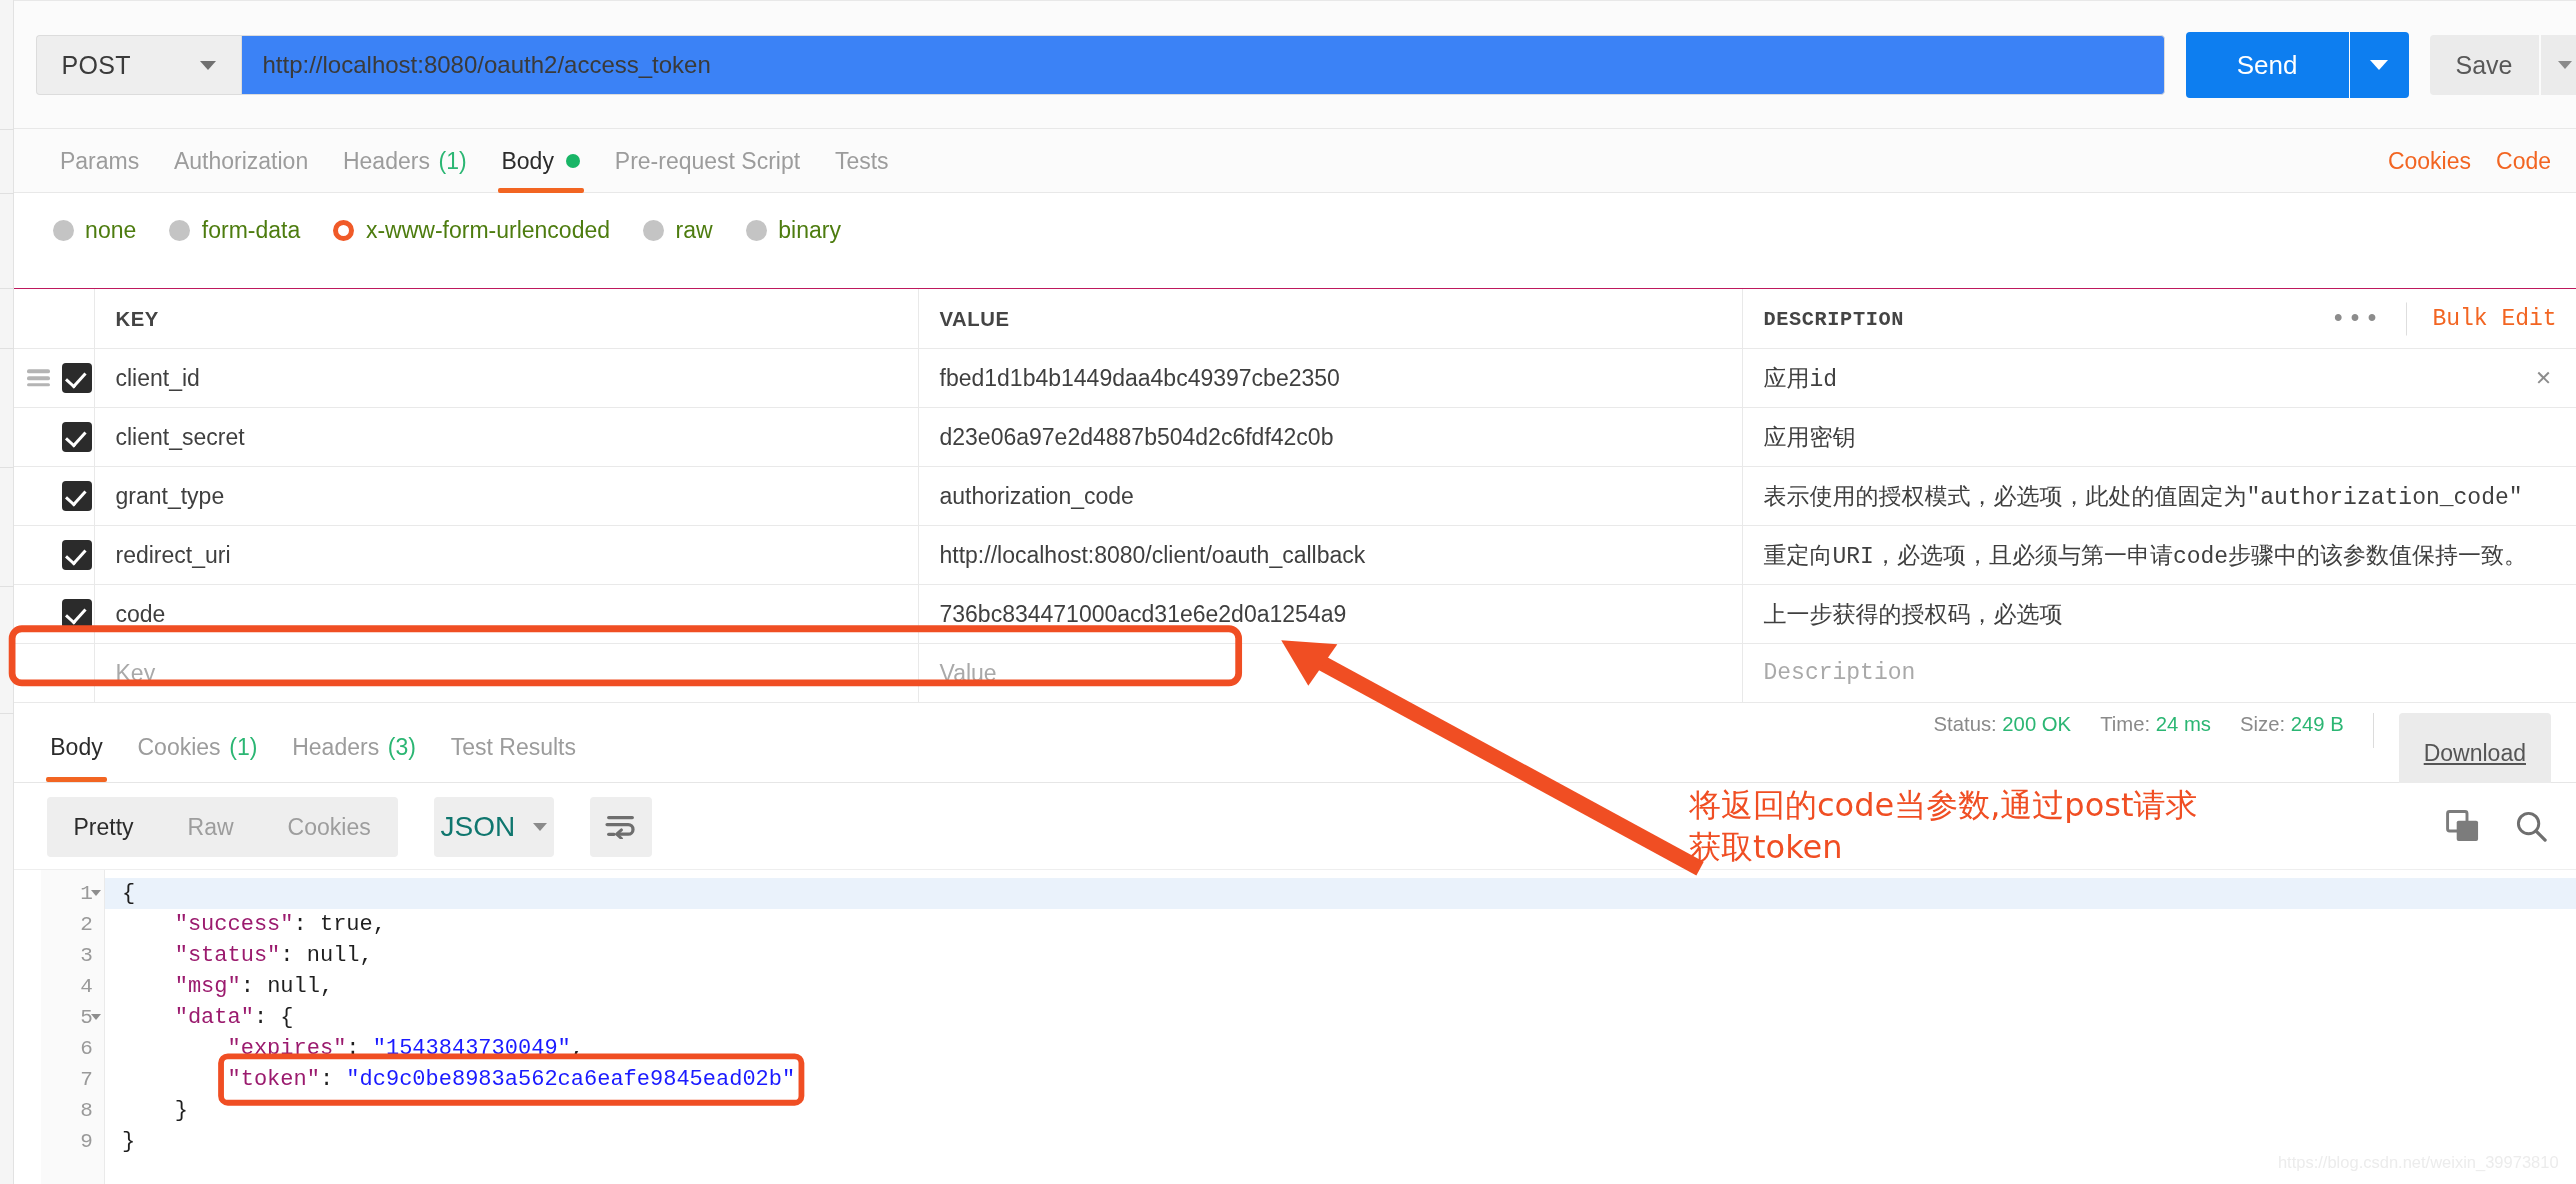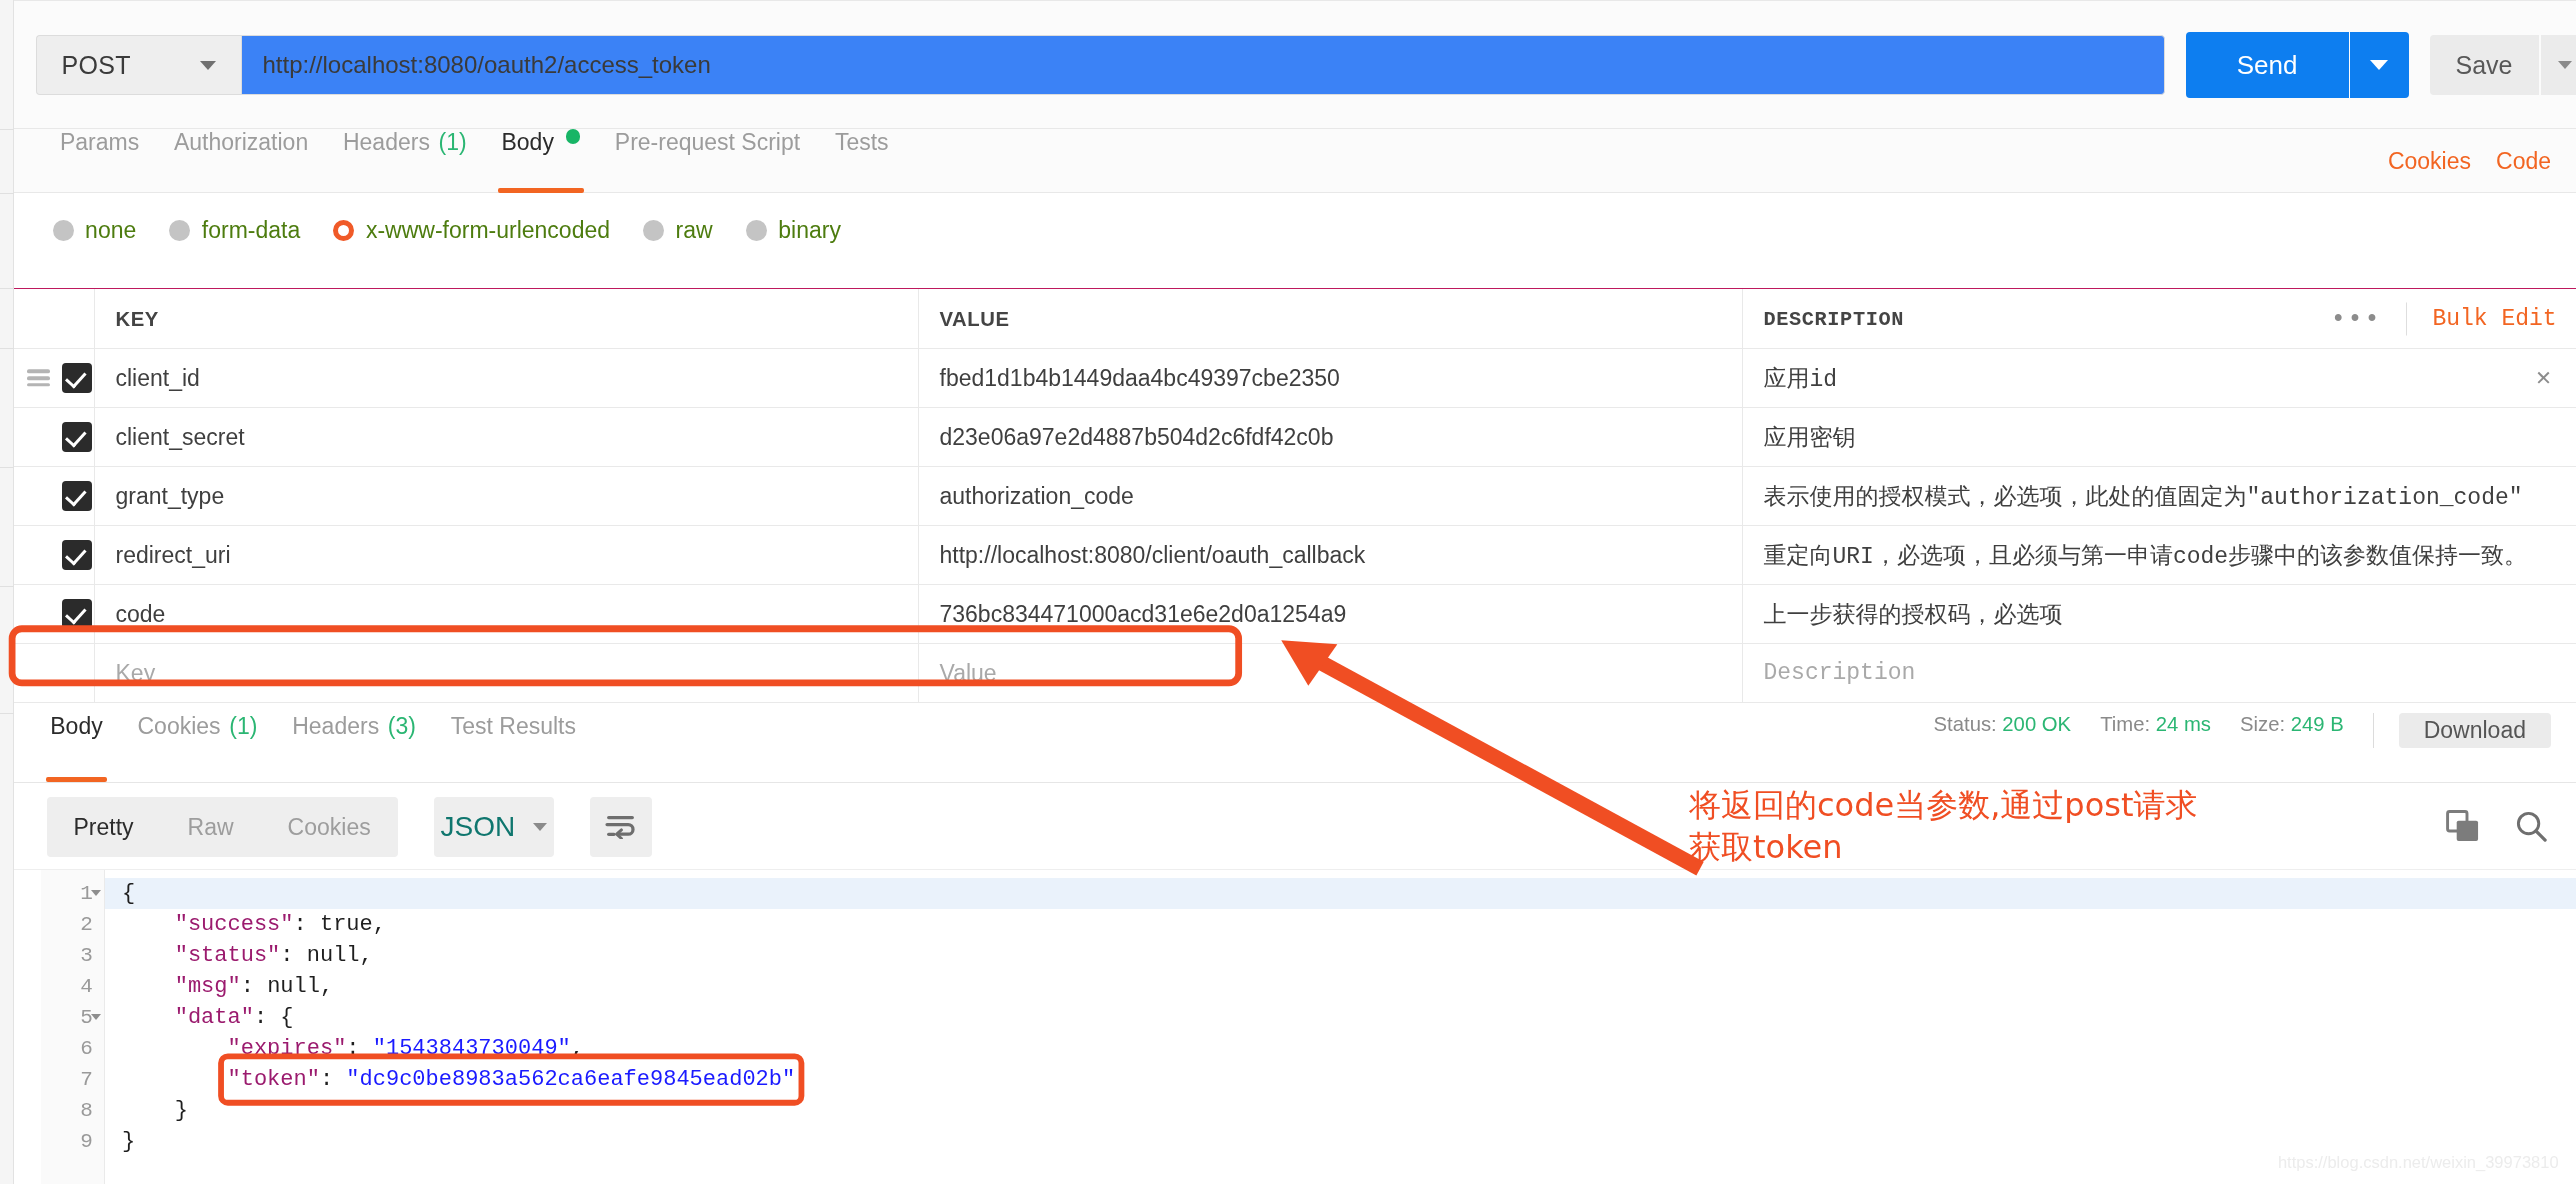--- a/index.html
+++ b/index.html
@@ -113,21 +113,21 @@
 
   
   .req-tabs {
     position: absolute; left: 13.5px; top: 129px; right: 0; height: 64px;
     background: #fbfbfb;
     border-bottom: 1px solid #e8e8e8;
   }
   .tabs-row { position: absolute; left: 29px; top: 0; height: 64px; display: flex; align-items: flex-start; }
   .rtab {
     position: relative; height: 64px;
-    display: flex; 
+    display: flex; align-items: center;
     padding: 0 17.4px;
     font-size: 23px; color: #9c9c9c;
     cursor: pointer; white-space: nowrap;
   }
   .rtab.active { color: #2b2b2b; }
   .rtab.active::after {
     content: ""; position: absolute; left: 13.5px; right: 13.5px; bottom: 0;
     height: 4.8px; background: #f26522; border-radius: 1.9px;
   }
   .tab-count { color: #2bb673; margin-left: 8.7px; font-size: 23px; }
@@ -226,21 +226,21 @@
   .resp-tabs .rtab.active::after { bottom: 0; }
   .resp-meta {
     position: absolute; right: 25px; top: 0; height: 69px;
     display: flex; align-items: flex-start; gap: 0;
   }
   .meta-item { font-size: 20.3px; color: #8a8a8a; margin-right: 29px; white-space: nowrap; }
   .meta-item b { color: #2bb673; font-weight: normal; }
   .meta-div { width: 1px; height: 35px; background: #dcdcdc; margin-right: 25px; }
   .download-btn {
     background: #ebebeb; border-radius: 3.9px;
-    padding: 4px 25px; font-size: 23px; color: #555; cursor: pointer;
+    padding: 27px 25px; font-size: 23px; color: #555; cursor: pointer; text-decoration: underline;
   }
 
   
   .resp-toolbar {
     position: absolute; left: 13.5px; top: 783px; right: 0; height: 86px;
     background: #ffffff;
   }
   .seg {
     position: absolute; left: 33px; top: 13.5px;
     height: 60px; background: #eeeeee; border-radius: 3.9px;

